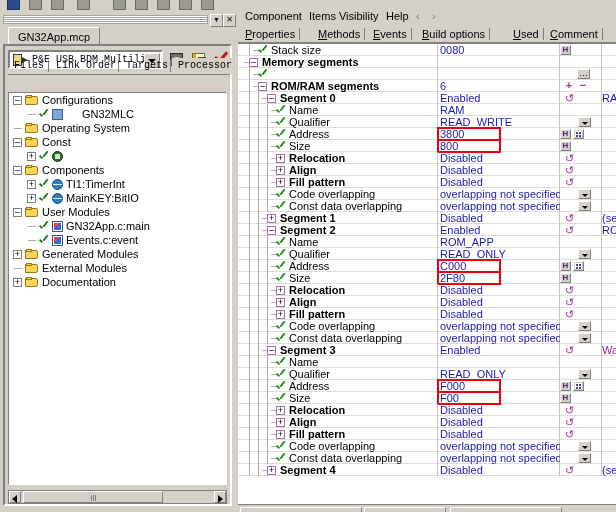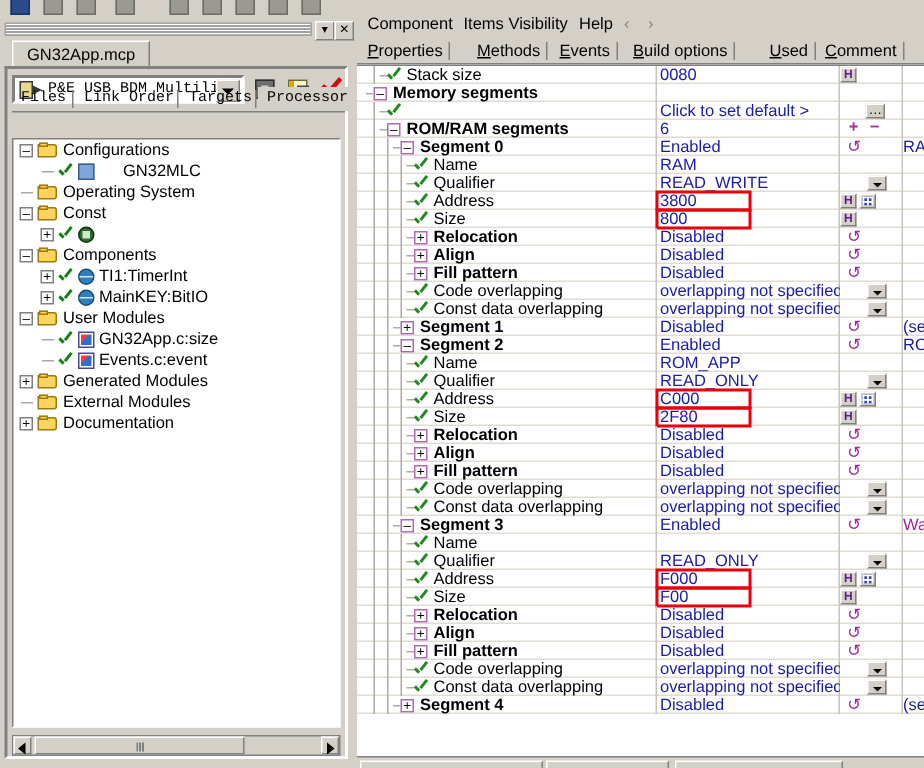--- a/index.html
+++ b/index.html
@@ -298,21 +298,21 @@
           </div>
           <div class="tr">
             <span class="exp" style="left:4px">–</span>
             <span class="folder" style="left:16px"></span>
             <span class="lbl" style="left:33px">User Modules</span>
           </div>
           <div class="tr">
             <span class="dash" style="left:19px"></span>
             <span class="gchk" style="left:30px"></span>
             <span class="ic ic-src" style="left:43px"></span>
-            <span class="lbl" style="left:57px">GN32App.c:size</span>
+            <span class="lbl" style="left:57px">GN32App.c:main</span>
           </div>
           <div class="tr">
             <span class="dash" style="left:19px"></span>
             <span class="gchk" style="left:30px"></span>
             <span class="ic ic-src" style="left:43px"></span>
             <span class="lbl" style="left:57px">Events.c:event</span>
           </div>
           <div class="tr">
             <span class="exp" style="left:4px">+</span>
             <span class="folder" style="left:16px"></span>
@@ -398,21 +398,20 @@
         <div class="row">
           <span class="hline"></span>
           <span class="vsep a"></span>
           <span class="vsep b"></span>
           <span class="vsep c"></span>
           <span class="c-name">
             <span class="gtree" style="left:11px;top:0;height:12px"></span>
             <span class="gelb" style="left:15px;top:6px"></span>
             <span class="gtick" style="left:20px"></span>
           </span>
-          <span class="c-val">Click to set default &gt;</span>
           <span class="c-ico">
             <span class="ellip" style="left:17px">…</span>
           </span>
           <span class="c-note"></span>
         </div>
         <div class="row">
           <span class="hline"></span>
           <span class="vsep a"></span>
           <span class="vsep b"></span>
           <span class="vsep c"></span>

